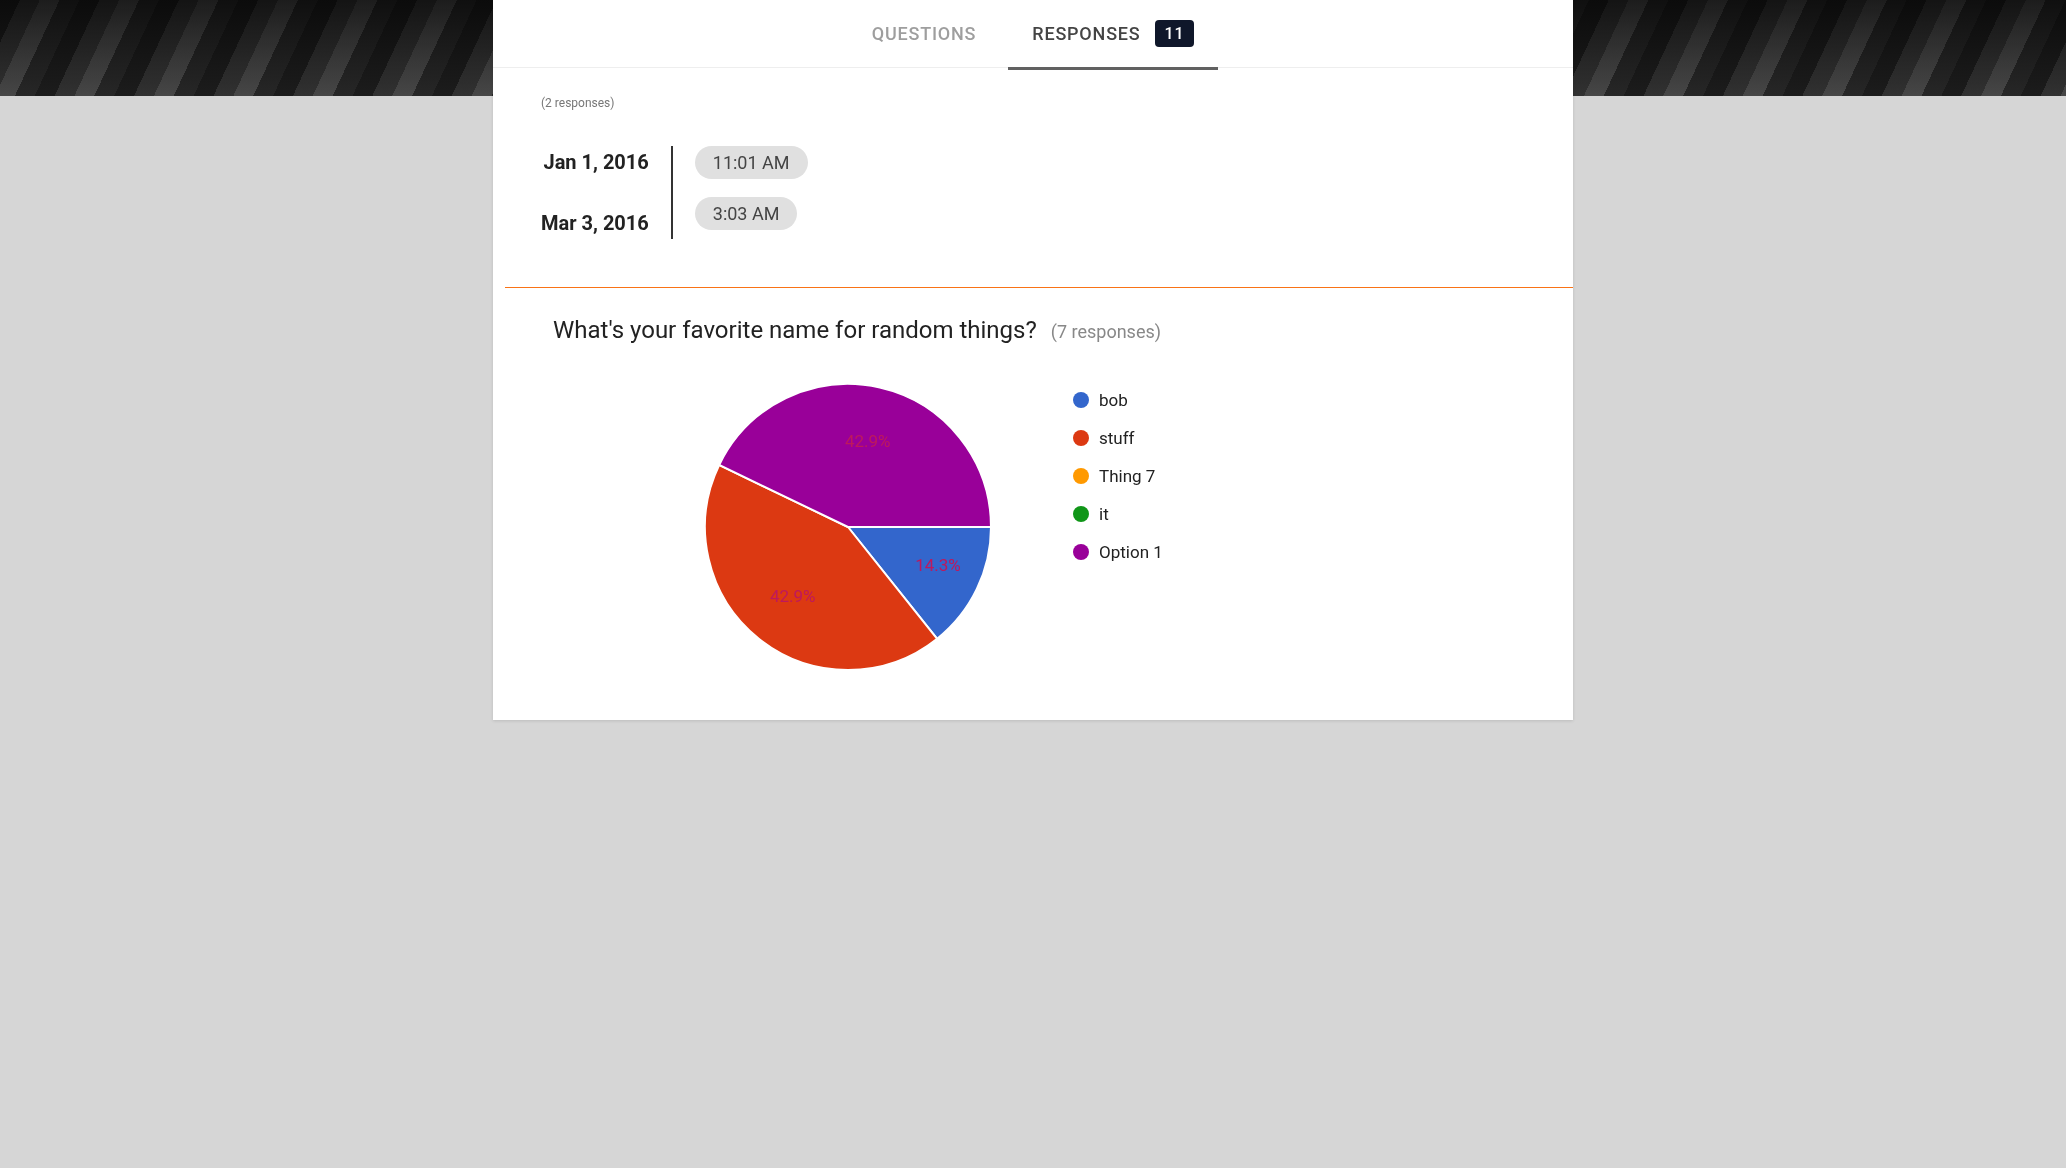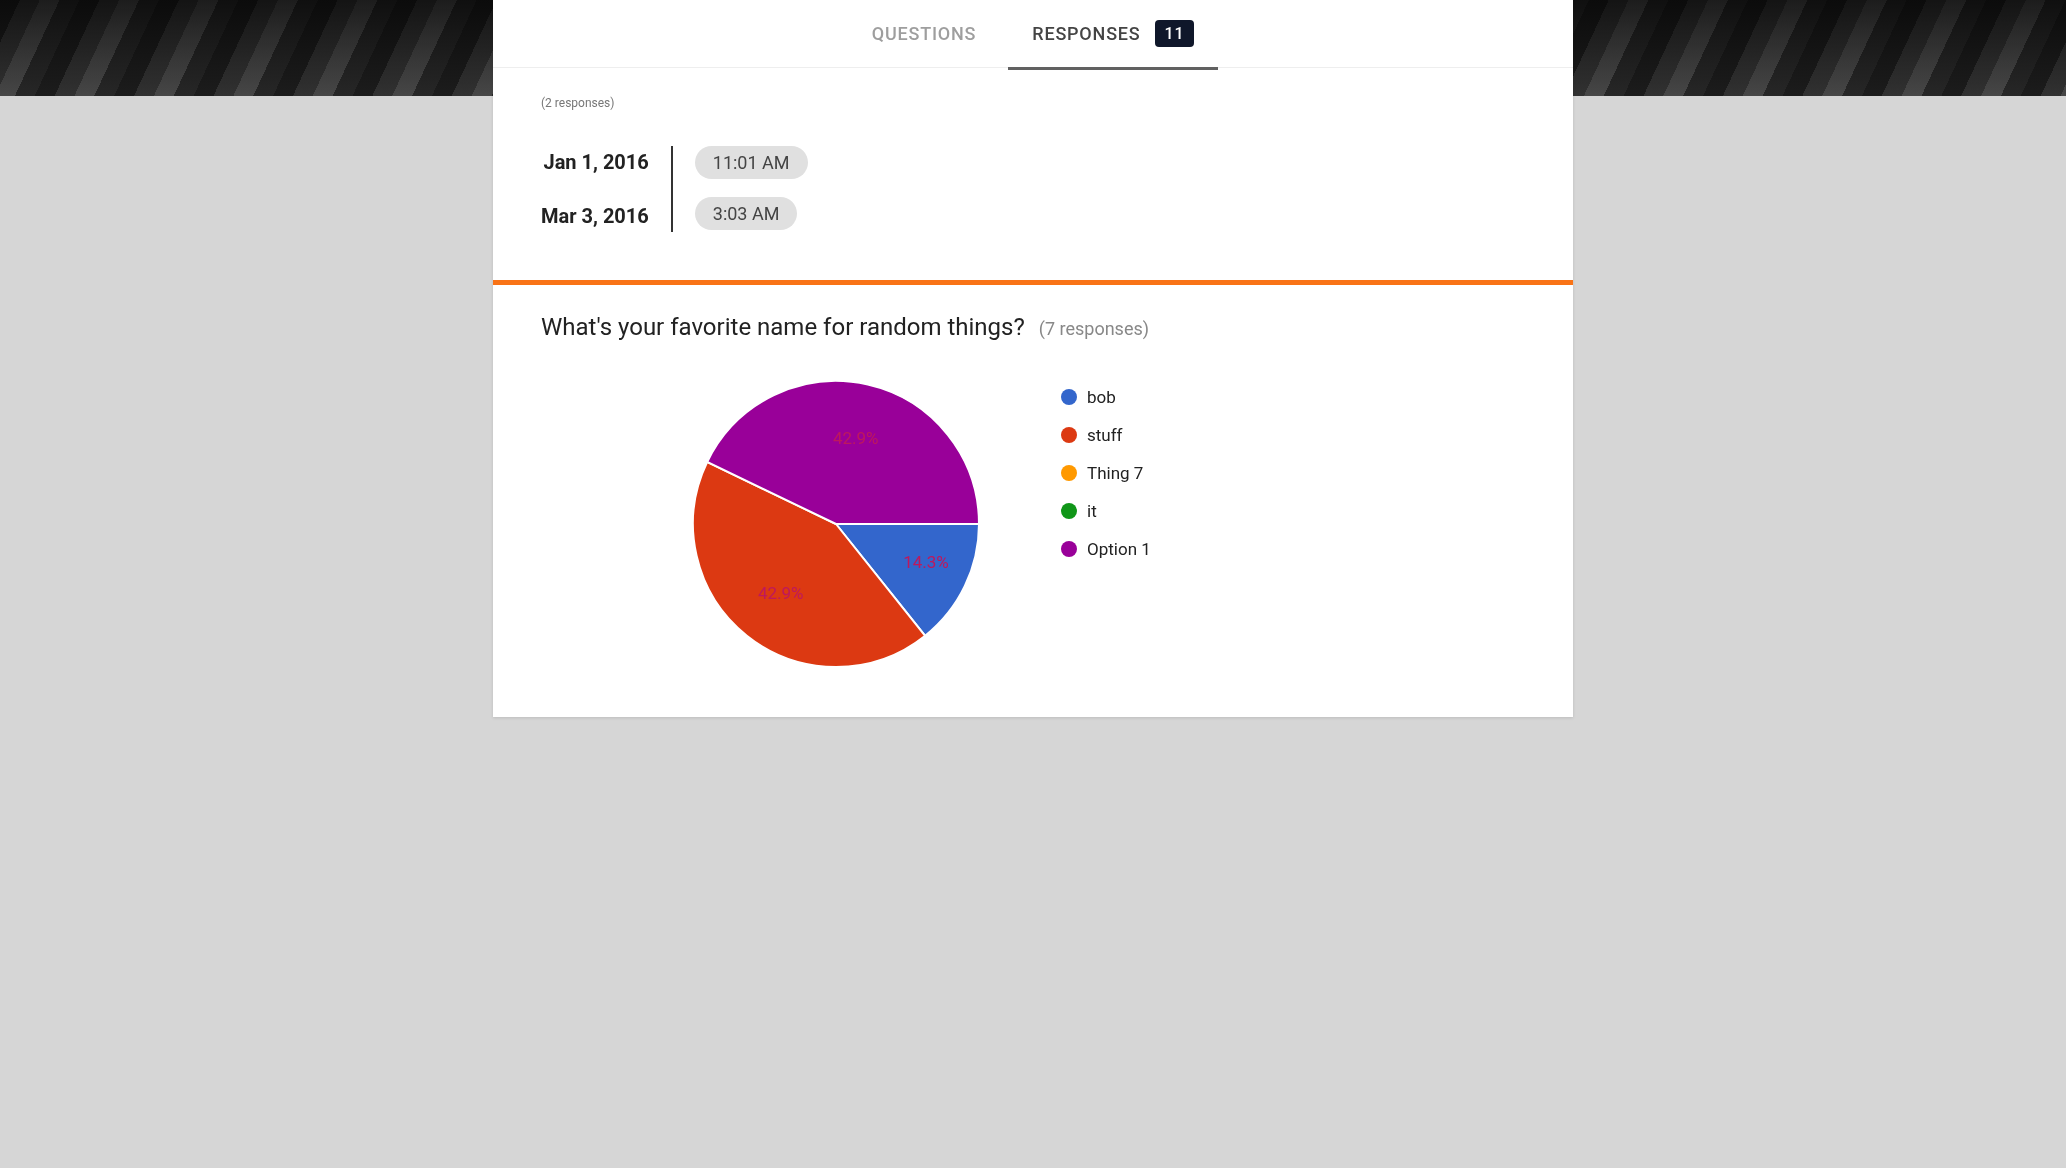--- a/index.html
+++ b/index.html
@@ -66,34 +66,34 @@
       background: #0f172a;
       color: #fff;
       border-radius: 4px;
       padding: 4px 10px;
       font-size: 16px;
       font-weight: 500;
     }
     .section {
       padding: 28px 48px 48px 48px;
     }
-    .section + .section { border-top: 5px solid #f97316; }
+    .section + .section { border-top: 1px solid #f97316; margin-left: 12px; }
     .sub-count {
       color: #777;
       font-size: 12px;
       margin-bottom: 36px;
     }
     .date-list {
       display: flex;
       gap: 0;
     }
     .date-col {
       display: flex;
       flex-direction: column;
-      gap: 22px;
+      gap: 29px;
       align-items: flex-end;
       padding-right: 22px;
       border-right: 2px solid #333;
     }
     .date-col .date {
       font-size: 20px;
       font-weight: 700;
       color: #222;
       line-height: 32px;
     }

